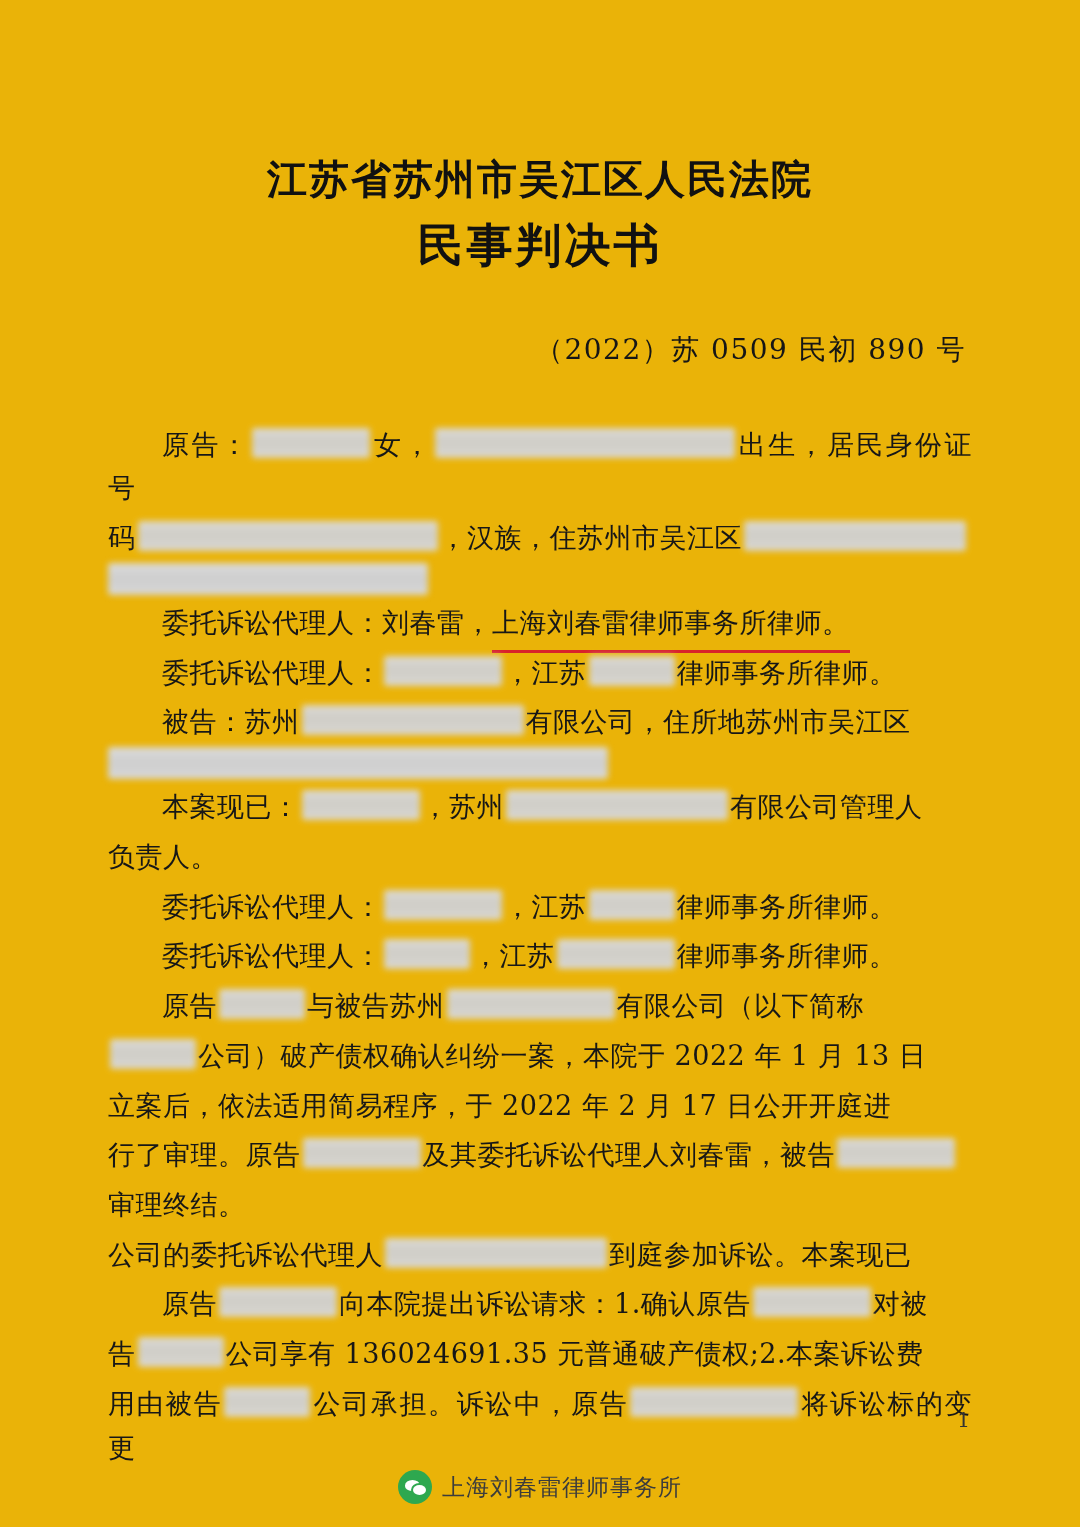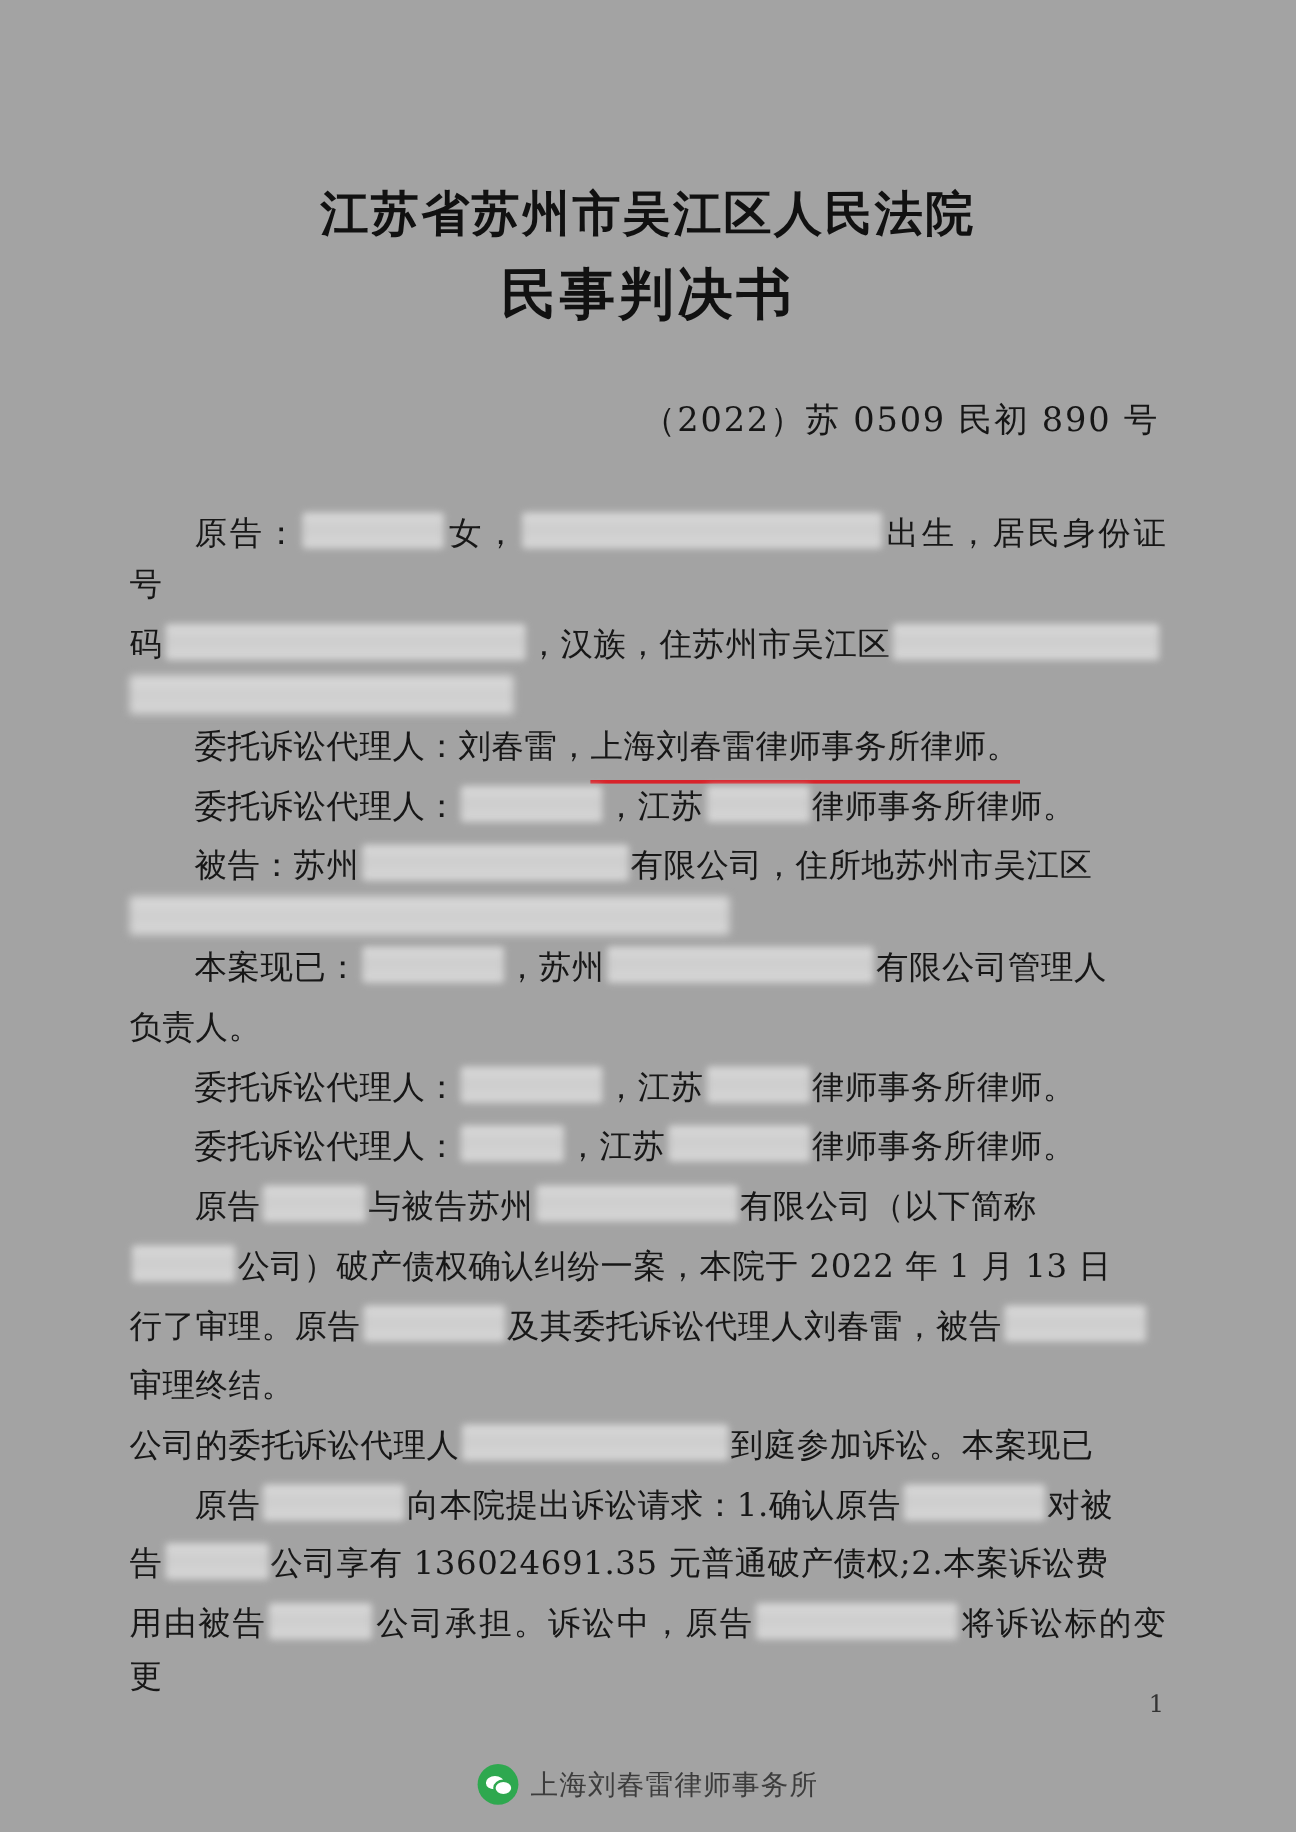--- a/index.html
+++ b/index.html
@@ -13,21 +13,21 @@
     position: relative;
     font-family: "DejaVu Serif", "Liberation Serif", serif;
     color: #1b1b1b;
     overflow: hidden;
   }
   .page {
     position: absolute;
     left: 0; top: 0;
     width: 1080px;
     height: 1527px;
-    background: #a3a3a3;
+    background: #eab308;
   }
   .doc-body {
     position: absolute;
     left: 108px;
     top: 150px;
     width: 864px;
   }
   .court-title {
     text-align: center;
     font-size: 40px;
@@ -194,20 +194,23 @@
       <span>委托诉讼代理人：</span><span class="redact r-sm"></span><span>，江苏</span><span class="redact r-md"></span><span>律师事务所律师。</span>
     </div>
 
     <div class="para indent">
       <span>原告</span><span class="redact r-sm"></span><span>与被告苏州</span><span class="redact r-lg"></span><span>有限公司（以下简称</span>
     </div>
     <div class="para">
       <span class="redact r-sm"></span><span>公司）破产债权确认纠纷一案，本院于 2022 年 1 月 13 日</span>
     </div>
     <div class="para">
+      <span>立案后，依法适用简易程序，于 2022 年 2 月 17 日公开开庭进</span>
+    </div>
+    <div class="para">
       <span>行了审理。原告</span><span class="redact r-md"></span><span>及其委托诉讼代理人刘春雷，被告</span><span class="redact r-md"></span>
     </div>
     <div class="para">
       <span>审理终结。</span>
     </div>
     <div class="para">
       <span>公司的委托诉讼代理人</span><span class="redact r-xl"></span><span>到庭参加诉讼。本案现已</span>
     </div>
 
     <div class="para indent">

